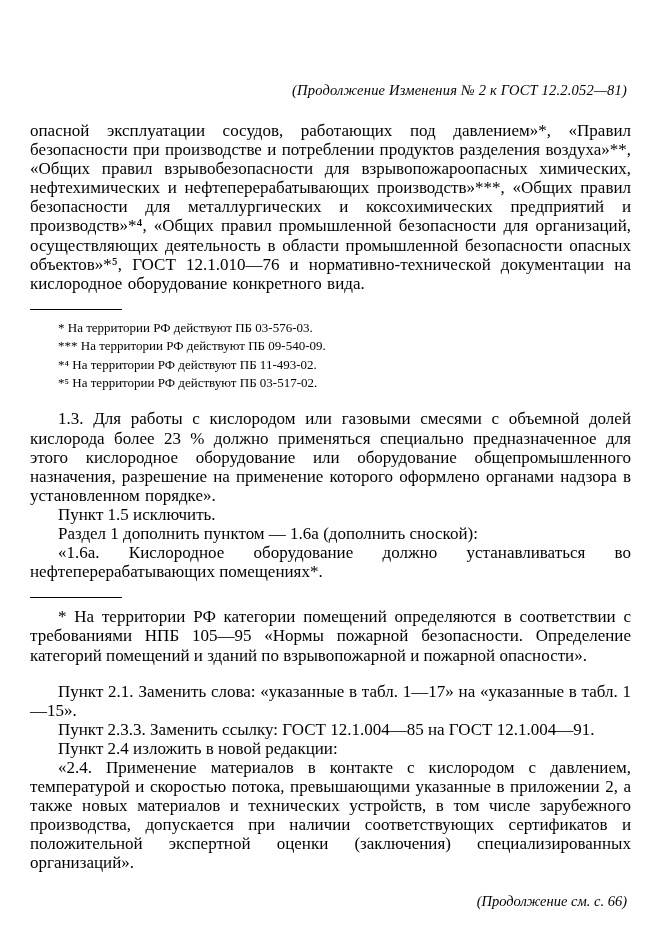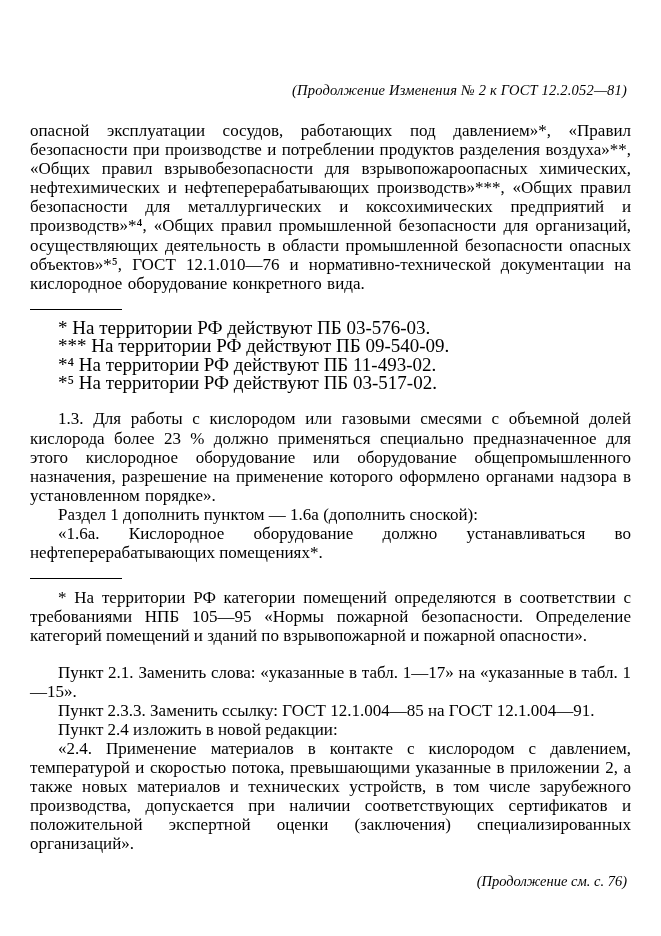--- a/index.html
+++ b/index.html
@@ -51,21 +51,21 @@
   .block-gap {
     margin-top: 17px;
   }
   .rule {
     width: 92px;
     height: 1px;
     background: #000;
     margin: 16px 0 9px 0;
   }
   .footnotes {
-    font-size: 19px;
+    font-size: 13px;
     line-height: 18.4px;
   }
   .footnotes div {
     text-indent: 28px;
   }
   .footnote-block {
     font-size: 14.2px;
     line-height: 19.1px;
     text-align: justify;
   }
@@ -97,35 +97,36 @@
 
     <div class="footnotes">
       <div>* На территории РФ действуют ПБ 03-576-03.</div>
       <div>*** На территории РФ действуют ПБ 09-540-09.</div>
       <div>*⁴ На территории РФ действуют ПБ 11-493-02.</div>
       <div>*⁵ На территории РФ действуют ПБ 03-517-02.</div>
     </div>
 
     <p class="indent block-gap spaced">1.3. Для работы с кислородом или газовыми смесями с объемной долей кислорода более 23 % должно применяться специально предназначенное для этого кислородное оборудование или оборудование общепромышленного назначения, разрешение на применение которого оформлено органами надзора в установленном порядке».</p>
 
+    <p class="indent">Пункт 1.5 исключить.</p>
 
     <p class="indent">Раздел 1 дополнить пунктом — 1.6а (дополнить сноской):</p>
 
     <p class="indent">«1.6а. Кислородное оборудование должно устанавливаться во нефтеперерабатывающих помещениях*.</p>
 
     <div class="rule"></div>
 
     <div class="footnote-block">
       <p class="first">* На территории РФ категории помещений определяются в соответствии с требованиями НПБ 105—95 «Нормы пожарной безопасности. Определение категорий помещений и зданий по взрывопожарной и пожарной опасности».</p>
     </div>
 
     <p class="indent block-gap">Пункт 2.1. Заменить слова: «указанные в табл. 1—17» на «указанные в табл. 1—15».</p>
 
     <p class="indent">Пункт 2.3.3. Заменить ссылку: ГОСТ 12.1.004—85 на ГОСТ 12.1.004—91.</p>
 
     <p class="indent">Пункт 2.4 изложить в новой редакции:</p>
 
     <p class="indent spaced">«2.4. Применение материалов в контакте с кислородом с давлением, температурой и скоростью потока, превышающими указанные в приложении 2, а также новых материалов и технических устройств, в том числе зарубежного производства, допускается при наличии соответствующих сертификатов и положительной экспертной оценки (заключения) специализированных организаций».</p>
 
-    <div class="tail">(Продолжение см. с. 76)</div>
+    <div class="tail">(Продолжение см. с. 66)</div>
 
   </div>
 </div>
 
 </body></html>

